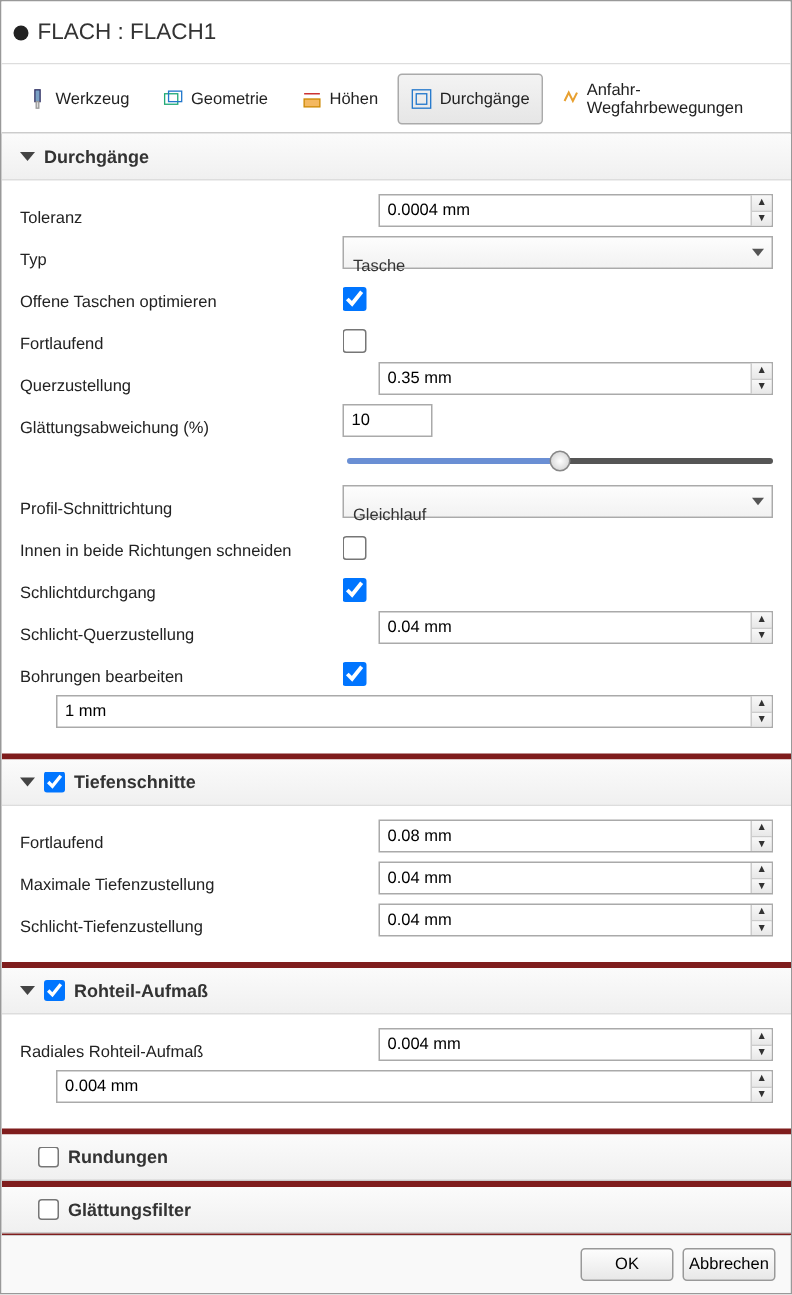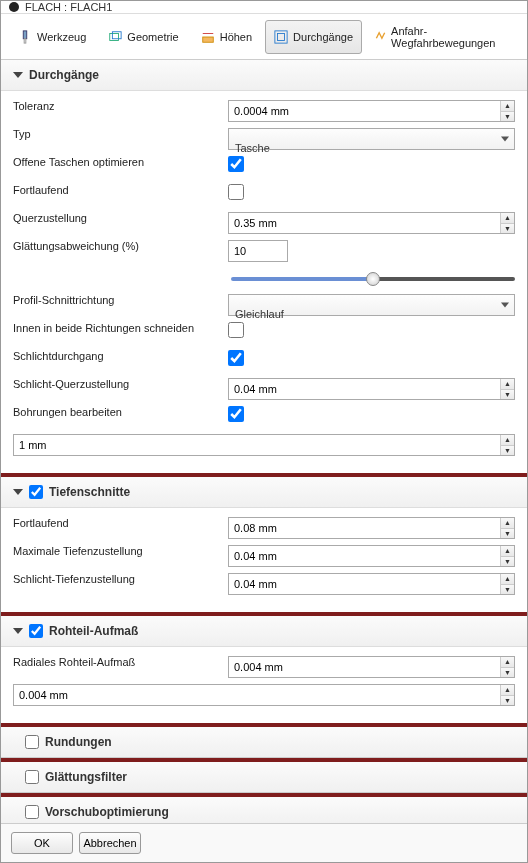--- a/index.html
+++ b/index.html
@@ -16,24 +16,24 @@
   background: #fff;
   border: 1px solid #999;
   display: flex;
   flex-direction: column;
   height: 100%;
 }
 .titlebar {
   display: flex;
   align-items: center;
   gap: 6px;
-  padding: 0 8px;
+  padding: 12px 8px;
   background: #fff;
   border-bottom: 1px solid #ddd;
-  font-size: 11px;
+  font-size: 15px;
 }
 .titlebar .dot {
   width: 10px; height: 10px; border-radius: 50%;
   background: #222;
 }
 .tabs {
   display: flex;
   gap: 4px;
   padding: 6px 16px 5px 8px;
   background: #fff;
@@ -89,41 +89,42 @@
   border-right: none;
 }
 .sh-check {
   width: 14px; height: 14px;
 }
 .section-body {
   padding: 6px 0 14px 0;
 }
 .row {
   display: flex;
-  align-items: flex-start;
+  align-items: flex-end;
   padding: 3px 12px;
   min-height: 28px;
 }
 .row .label {
   width: 215px;
   font-size: 11px;
   color: #222;
 }
 .row .control {
   flex: 1;
   display: flex;
   align-items: center;
 }
 input[type=text].field, .select {
   width: 100%;
   height: 22px;
   border: 1px solid #aaa;
   padding: 2px 5px;
   font-size: 11px;
   background: #fff;
+  margin-left: 24px;
 }
 .spinwrap {
   position: relative; display: flex; width: 100%;
 }
 .spinwrap input { padding-right: 18px; }
 .spinbtns {
   position: absolute;
   right: 1px; top: 1px; bottom: 1px;
   width: 14px;
   display: flex; flex-direction: column;
@@ -175,20 +176,21 @@
   cursor: pointer;
 }
 .slider::-moz-range-thumb {
   width: 14px; height: 14px;
   background: radial-gradient(#fff,#ccc);
   border: 1px solid #888; border-radius: 50%; cursor: pointer;
 }
 .footer {
   padding: 8px 10px;
   display: flex;
+  justify-content: flex-end;
   gap: 6px;
   background: #f9f9f9;
   border-top: 1px solid #ccc;
 }
 .btn {
   min-width: 62px; height: 22px;
   border: 1px solid #999;
   background: linear-gradient(#fdfdfd,#e8e8e8);
   font-size: 11px;
   cursor: pointer;

